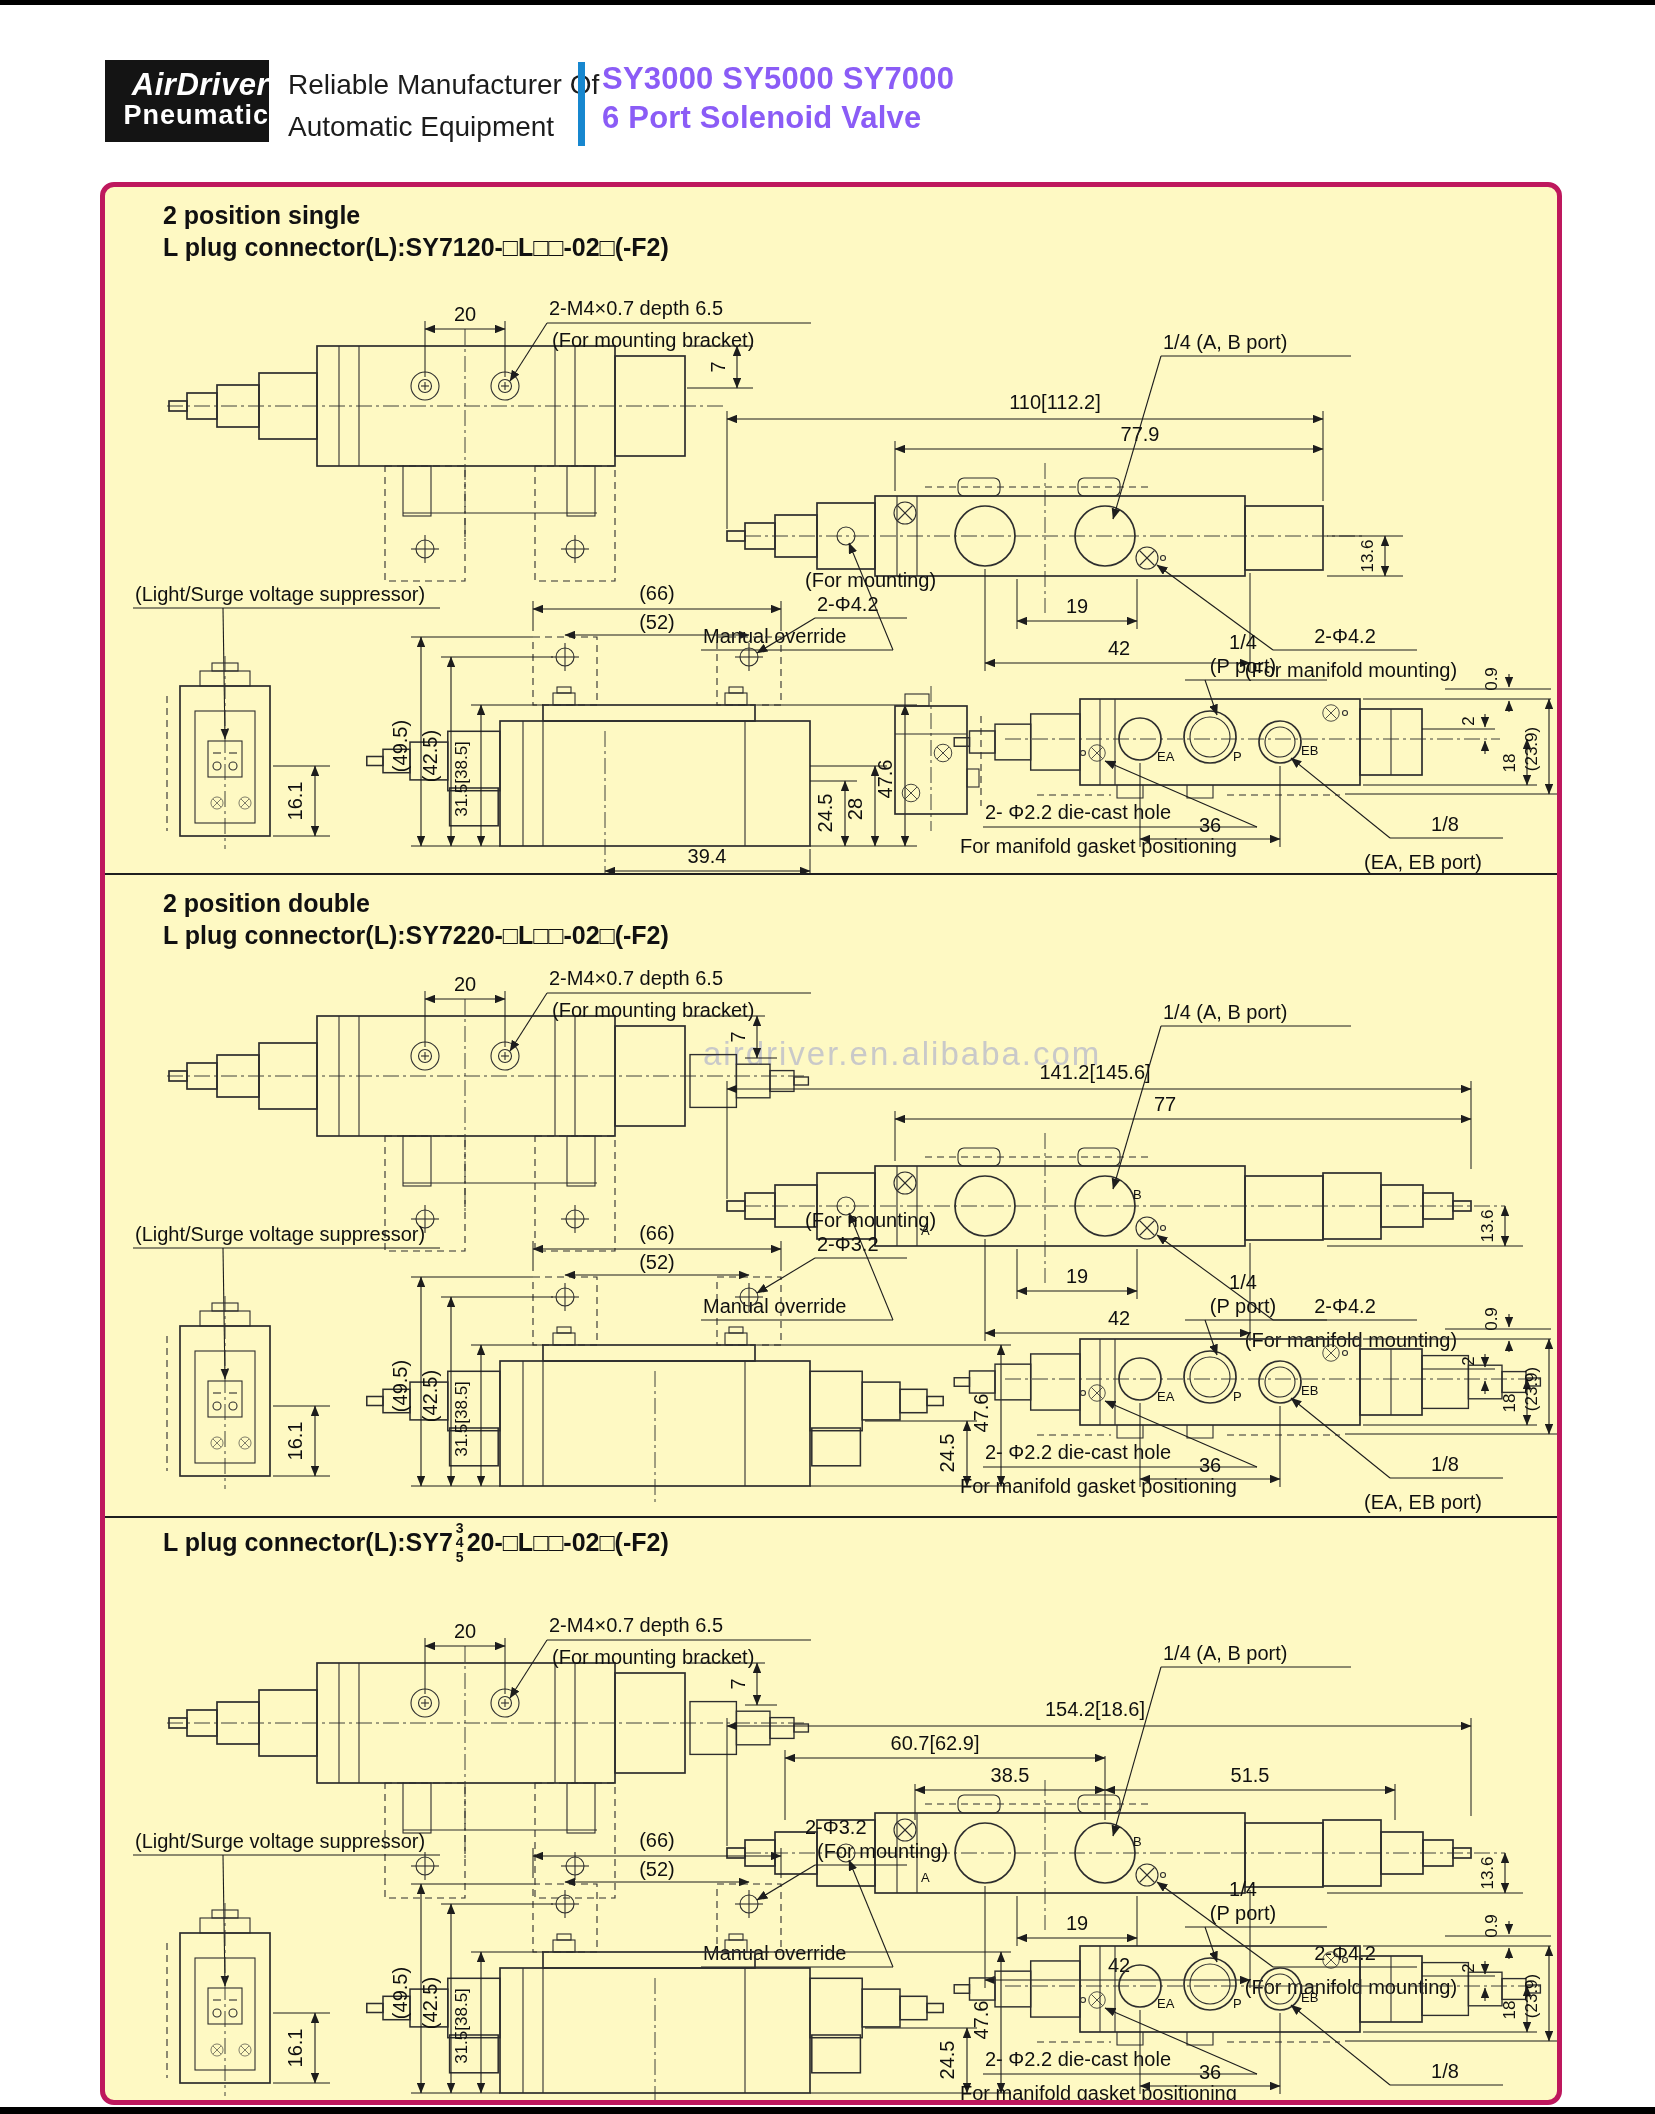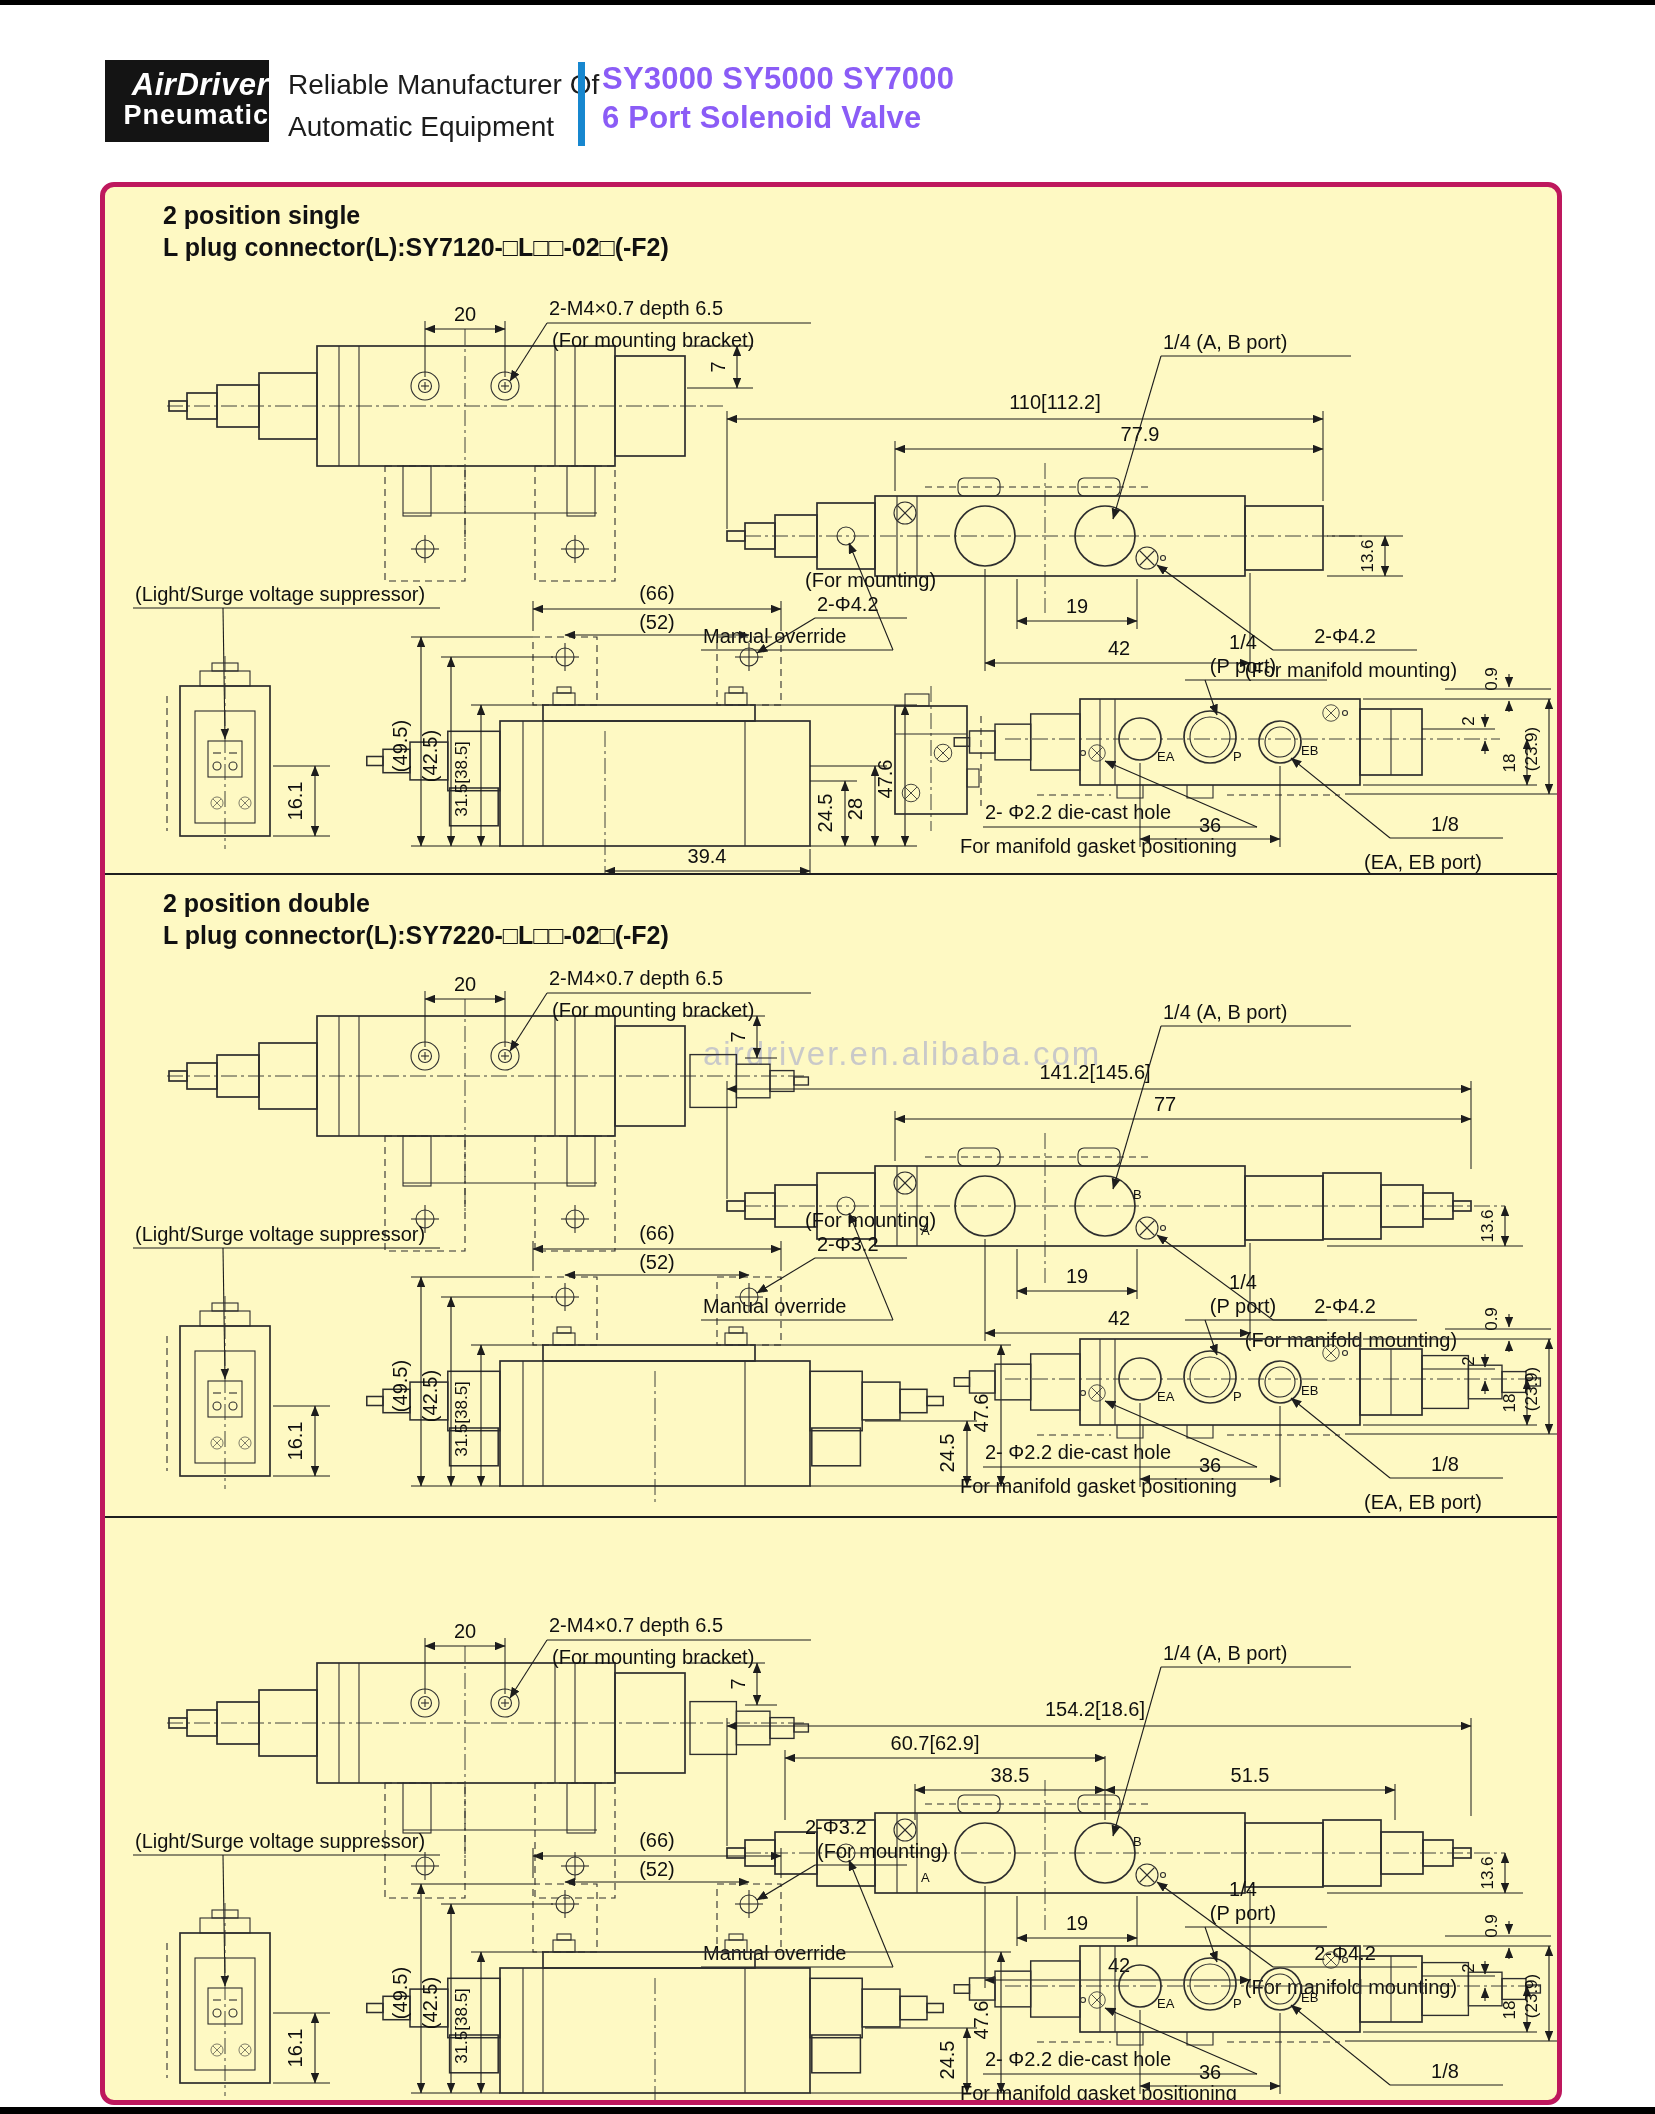--- a/index.html
+++ b/index.html
@@ -535,20 +535,29 @@
       <text class="mid" x="1105" y="541">36</text>
       <text class="mid" x="1340" y="540">1/8</text>
       <line class="ul" x1="1285" y1="547" x2="1398" y2="547"></line>
       <line class="ldr" x1="1285" y1="547" x2="1186" y2="467"></line>
       <text class="mid" x="1318" y="578">(EA, EB port)</text>
     </g>
   </svg>
 </section>
 
 <section class="s3">
+  <h3 class="sec-sub">
+    <span>L plug connector(L):SY7</span>
+    <span class="stack">
+      <i>3</i>
+      <i>4</i>
+      <i>5</i>
+    </span>
+    <span>20-□L□□-02□(-F2)</span>
+  </h3>
   <svg class="dwg" width="1456" height="510" viewBox="0 0 1456 510">
 
     <g>
       <use href="#plug" transform="translate(212,115)"></use>
       <use href="#plug" transform="translate(585,120) scale(-0.8,0.8)"></use>
       <rect class="ln" x="212" y="55" width="298" height="120"></rect>
       <line class="ln lt" x1="234" y1="55" x2="234" y2="175"></line>
           <line class="ln lt" x1="254" y1="55" x2="254" y2="175"></line>
       <line class="ln lt" x1="450" y1="55" x2="450" y2="175"></line>
           <line class="ln lt" x1="470" y1="55" x2="470" y2="175"></line>

